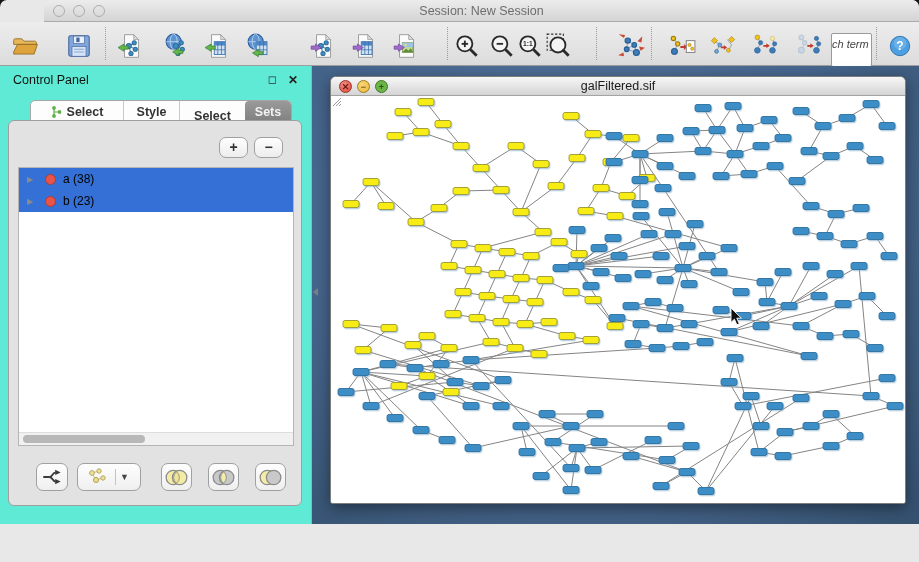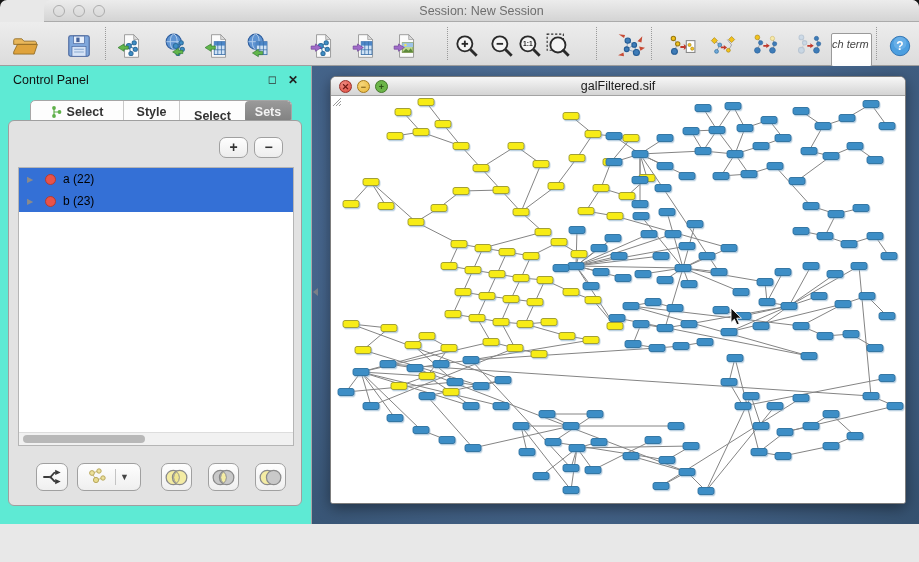--- a/index.html
+++ b/index.html
@@ -360,21 +360,21 @@
           </div>
         </div>
       <div class="cp-box">
         <div class="pm-btn pm-plus">+</div>
         <div class="pm-btn pm-minus">−</div>
         <div class="sets-list">
           <div>
               <div class="set-row selected">
                 <span class="set-caret">▶</span>
                 <span class="set-dot"></span>
-                <span>a (22)</span>
+                <span>a (38)</span>
               </div>
               <div class="set-row selected">
                 <span class="set-caret">▶</span>
                 <span class="set-dot"></span>
                 <span>b (23)</span>
               </div>
             </div>
           <div class="hscroll">
             <div class="hscroll-thumb"></div>
           </div>

